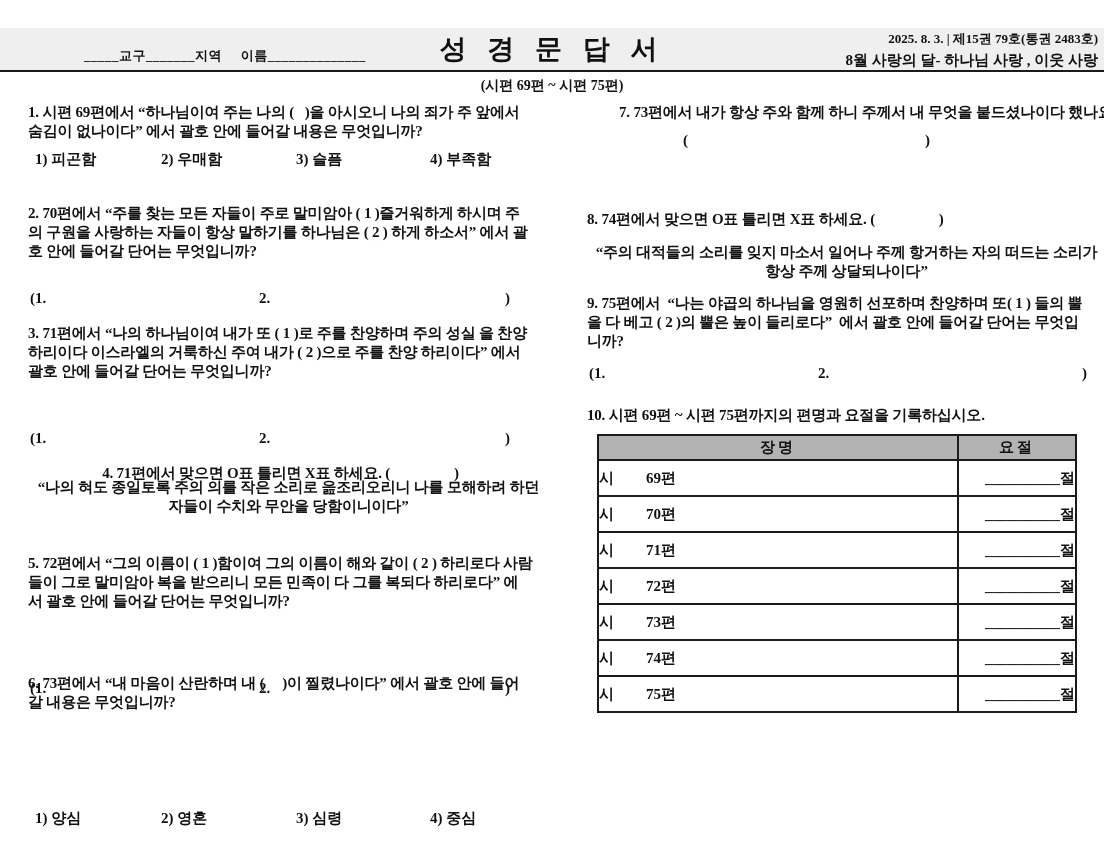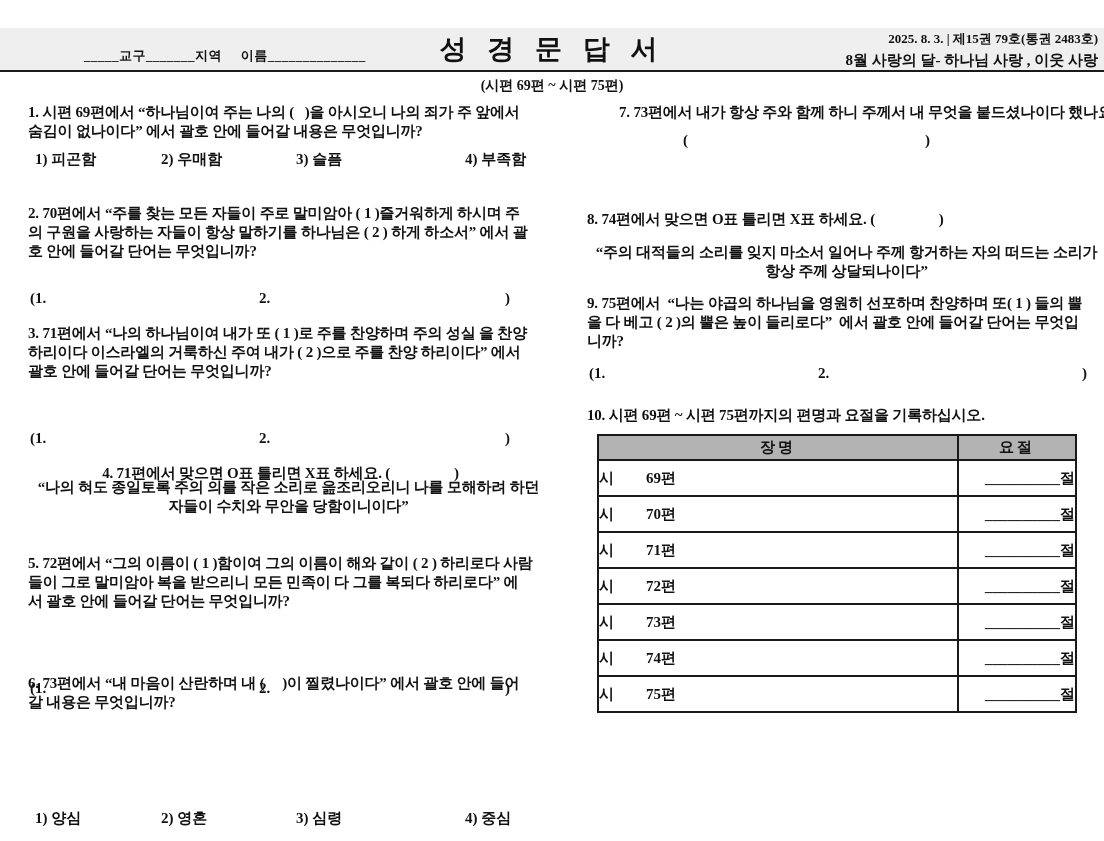--- a/index.html
+++ b/index.html
@@ -35,21 +35,21 @@
   .col-right{left:587px;width:503px;}
   .qblock{position:absolute;left:0;width:100%;}
   .q-text{
     font-size:15px;line-height:1.27;white-space:pre-wrap;letter-spacing:-0.2px;
   }
   .q-quote{
     font-size:15px;line-height:1.27;white-space:pre-wrap;letter-spacing:-0.2px;padding-left:8px;text-align:center;
   }
   .opt-row{position:relative;height:20px;font-size:15px;}
   .opt-row span{position:absolute;top:0;white-space:nowrap;}
-  .opt-1{left:7px;} .opt-2{left:133px;} .opt-3{left:268px;} .opt-4{left:402px;margin-left:35px;}
+  .opt-1{left:7px;} .opt-2{left:133px;} .opt-3{left:268px;} .opt-4{left:402px;}
   .ans-row{position:relative;height:20px;font-size:15px;}
   .ans-row span{position:absolute;top:0;}
   .ans-open{left:2px;} .ans-mid{left:231px;} .ans-close{left:477px;}
   .q7-open{left:96px;} .q7-close{left:338px;}
   
   .vtable{
     position:absolute;left:10px;top:334px;width:478px;
     border-collapse:collapse;table-layout:fixed;
   }
   .vtable th,.vtable td{

